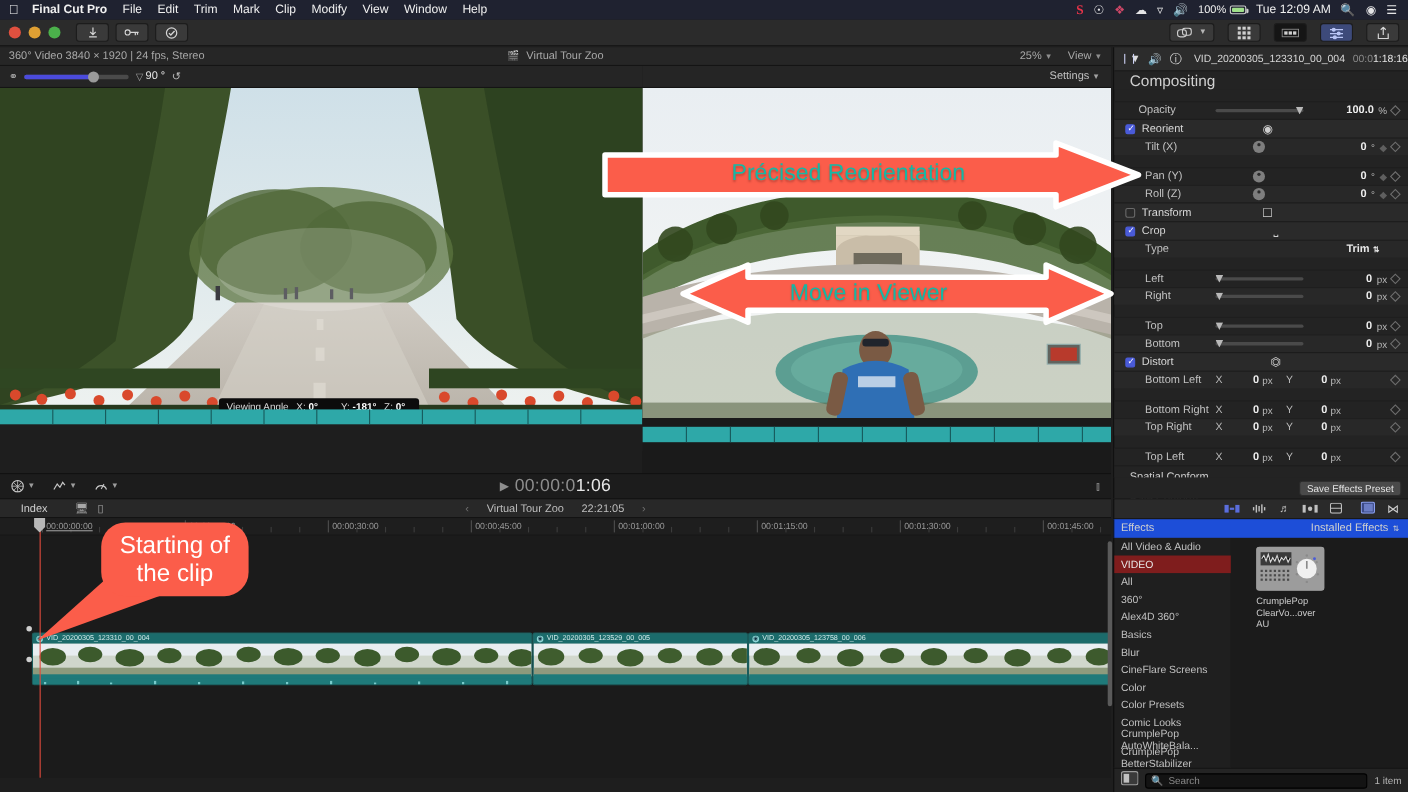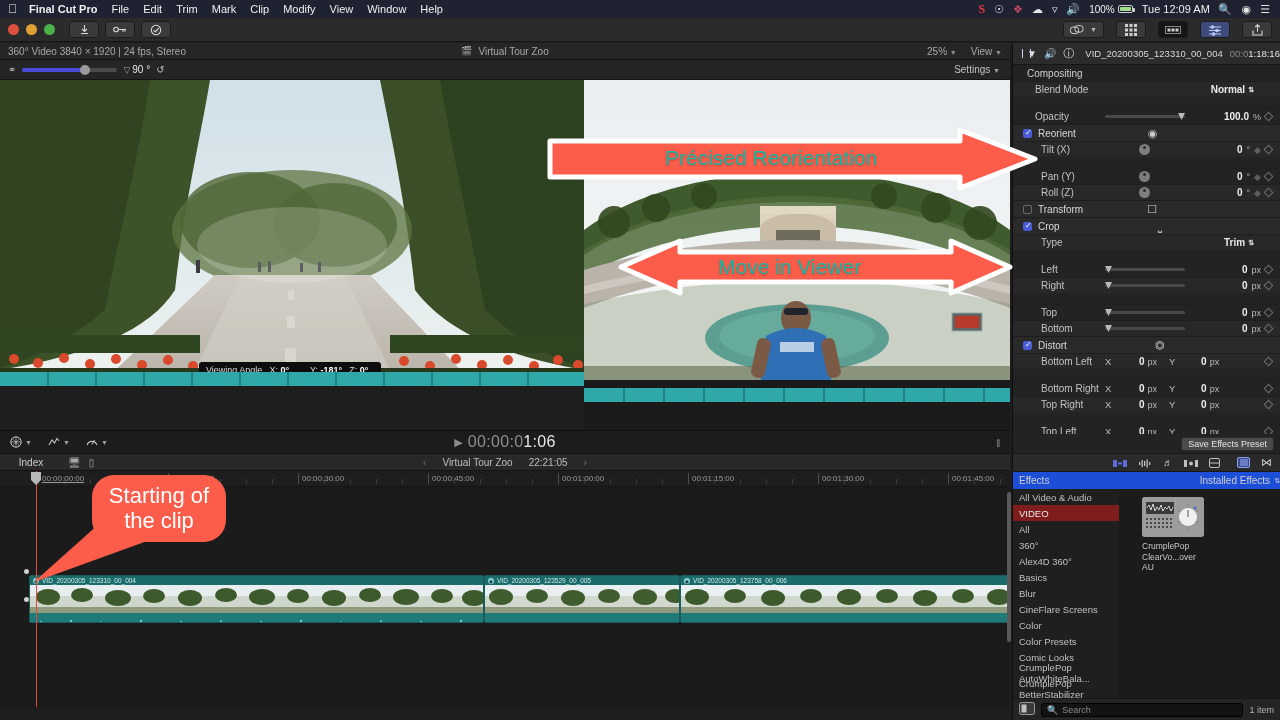--- a/index.html
+++ b/index.html
@@ -90,21 +90,21 @@
     display:inline-flex; align-items:center; justify-content:center; }
 
   
   .insp { position:absolute; left:1012px; top:43px; width:268px; height:391px; background:#232323; border-left:1px solid #0e0e0e; }
   .insp-head { height:22px; background:#2c2c2c; border-bottom:1px solid #151515; display:flex; align-items:center; gap:7px; padding:0 7px; font-size:10px; color:#ddd; }
   .insp-head .clipname { font-size:9.5px; color:#d8d8d8; }
   .insp-head .dur { margin-left:auto; font-size:9.5px; color:#8a8a8a; }
   .insp-head .dur b { color:#e2e2e2; font-weight:normal; }
   .ic-blue { width:11px; height:11px; background:#4a5bd8; border-radius:2px; display:inline-block; position:relative; }
   .ic-blue::after{content:"";position:absolute;left:2px;top:1px;width:7px;height:9px;border-left:1px solid #cdd2f5;border-right:1px solid #cdd2f5;}
-  .sec-title { height:16px; display:flex; align-items:center; padding-left:14px; font-size:10px; color:#cfcfcf; background:#232323; }
+  .sec-title { height:16px; display:flex; align-items:center; padding-left:14px; font-size:14px; color:#cfcfcf; background:#232323; }
   .row { height:16px; display:flex; align-items:center; font-size:10px; color:#bdbdbd; background:#282828; border-top:1px solid #1f1f1f; }
   .row.alt { background:#232323;margin-top:11px; }
   .row .lbl { width:92px; padding-left:22px; color:#c2c2c2; }
   .row .lbl.l2 { padding-left:28px; }
   .row .val { margin-left:auto; display:flex; align-items:center; gap:4px; padding-right:8px; }
   .row .num { color:#ededed; font-weight:bold; font-size:10px; }
   .row .unit { color:#b9b9b9; font-size:9px; }
   .hdr-row { height:17px; display:flex; align-items:center; gap:6px; padding-left:10px; font-size:10px; color:#d8d8d8; background:#2a2a2a; border-top:1px solid #1c1c1c; }
   .cbx { width:9px; height:9px; border:1px solid #6a6a6a; border-radius:2px; display:inline-block; }
   .cbx.on { background:#4a5bd8; border-color:#4a5bd8; position:relative; }
@@ -123,21 +123,21 @@
     display:flex; align-items:center; justify-content:flex-end; padding-right:6px; }
   .preset-btn { height:14px; background:#4a4a4a; border:1px solid #2b2b2b; border-radius:3px; font-size:9px; color:#e4e4e4;
     display:flex; align-items:center; padding:0 6px; }
 
   .eff-toolbar { position:absolute; left:1012px; top:453px; width:268px; height:19px; background:#2a2a2a;
     border-left:1px solid #0e0e0e; border-top:1px solid #171717; border-bottom:1px solid #171717;
     display:flex; align-items:center; justify-content:flex-end; gap:11px; padding-right:8px; }
   .eff-head { position:absolute; left:1012px; top:472px; width:268px; height:17px; background:#1d4ed8; border-left:1px solid #0e0e0e;
     display:flex; align-items:center; font-size:10px; color:#cfcfcf; }
   .eff-head .l { width:107px; padding-left:6px; }
-  .eff-head .r { margin-left:auto; display:flex; align-items:center; gap:4px; }
+  .eff-head .r { margin-left:auto; padding-right:8px; display:flex; align-items:center; gap:4px; }
   .eff-side { position:absolute; left:1012px; top:489px; width:107px; height:209px; background:#1f1f1f; border-left:1px solid #0e0e0e; }
   .eff-side .it { height:16px; display:flex; align-items:center; padding-left:6px; font-size:9.5px; color:#c0c0c0; }
   .eff-side .it.sel { background:#7f1d1d; color:#e9e9e9; }
   .eff-grid { position:absolute; left:1119px; top:489px; width:161px; height:209px; background:#1b1b1b; }
   .eff-item { position:absolute; left:23px; top:8px; width:62px; }
   .eff-thumb { width:62px; height:40px; background:#9a9a9a; border-radius:3px; position:relative; overflow:hidden; }
   .eff-label { margin-top:4px; font-size:8.5px; color:#c9c9c9; line-height:1.25; }
   .eff-status { position:absolute; left:1012px; top:698px; width:268px; height:22px; background:#242424; border-left:1px solid #0e0e0e;
     border-top:1px solid #161616; display:flex; align-items:center; padding:0 6px; gap:6px; }
   .searchbox { flex:1; height:14px; background:#131313; border:1px solid #000; border-radius:3px; display:flex; align-items:center; gap:4px; padding:0 5px; font-size:9px; color:#8a8a8a; }
@@ -673,30 +673,20 @@
       <span style="font-size:10px;">▼</span>
       <span style="font-size:10px;">🔊</span>
       <span style="font-size:11px;">ⓘ</span>
       <span class="clipname" style="margin-left:4px;">VID_20200305_123310_00_004</span>
       <span class="dur">
         <span>00:0</span><b>1:18:16</b>
       </span>
     </div>
 
     <div class="sec-title">Compositing</div>
-    <div class="row">
-      <span class="lbl">Blend Mode</span>
-      <span class="val">
-          <span class="popup">
-            <span>Normal</span> 
-            <span style="font-size:7px;">⇅</span>
-          </span>
-          <span style="width:14px;"></span>
-        </span>
-    </div>
     <div class="row alt">
       <span class="lbl">Opacity</span>
       <span class="slider">
           <span class="pin" style="left:73px;"></span>
         </span>
       <span class="val">
         <span class="num">100.0</span>
         <span class="unit">%</span>
         <span class="rhombus"></span>
       </span>

